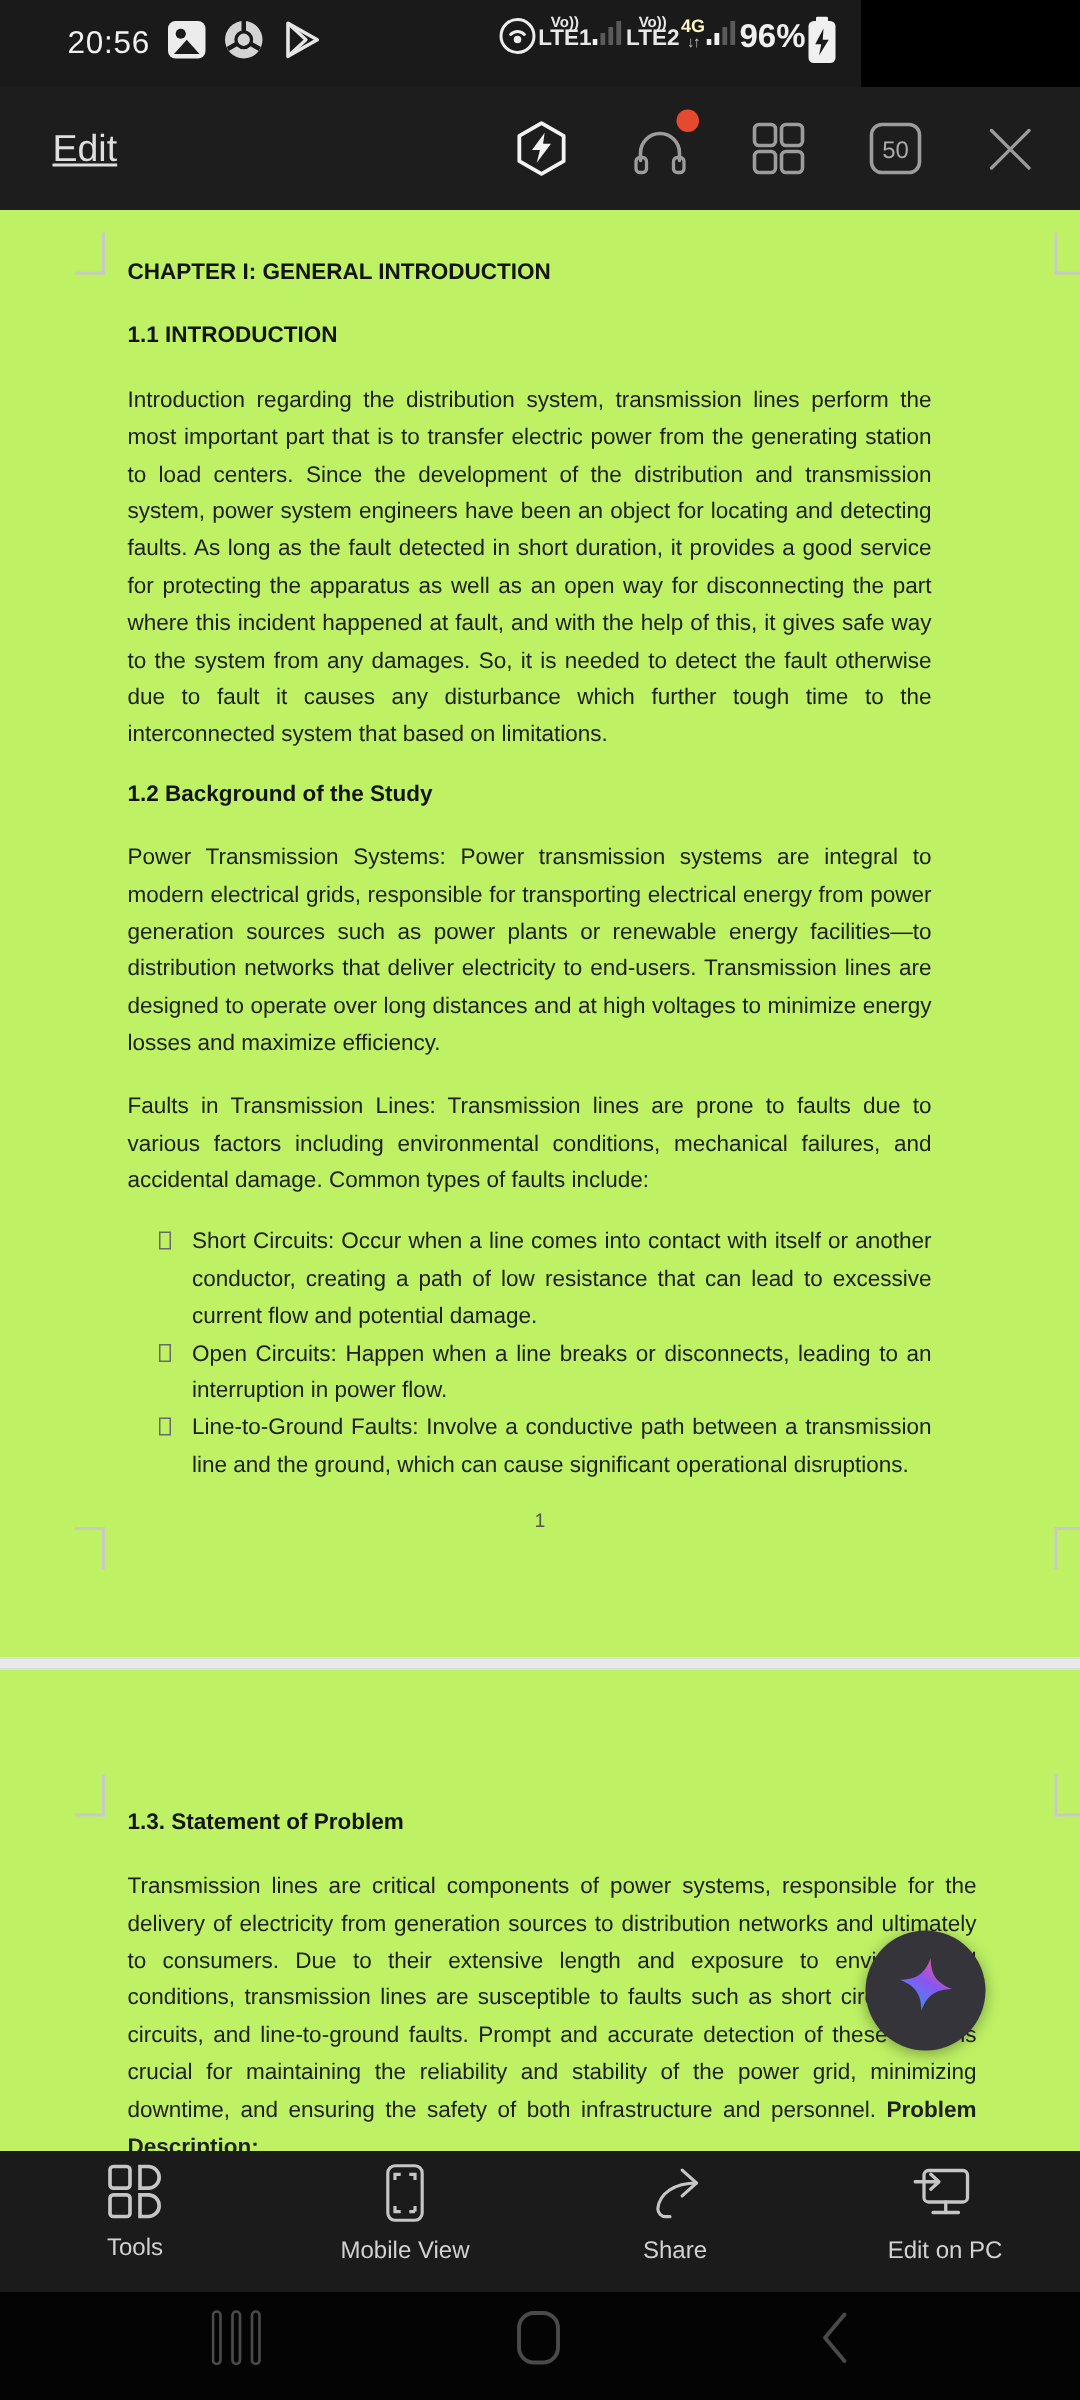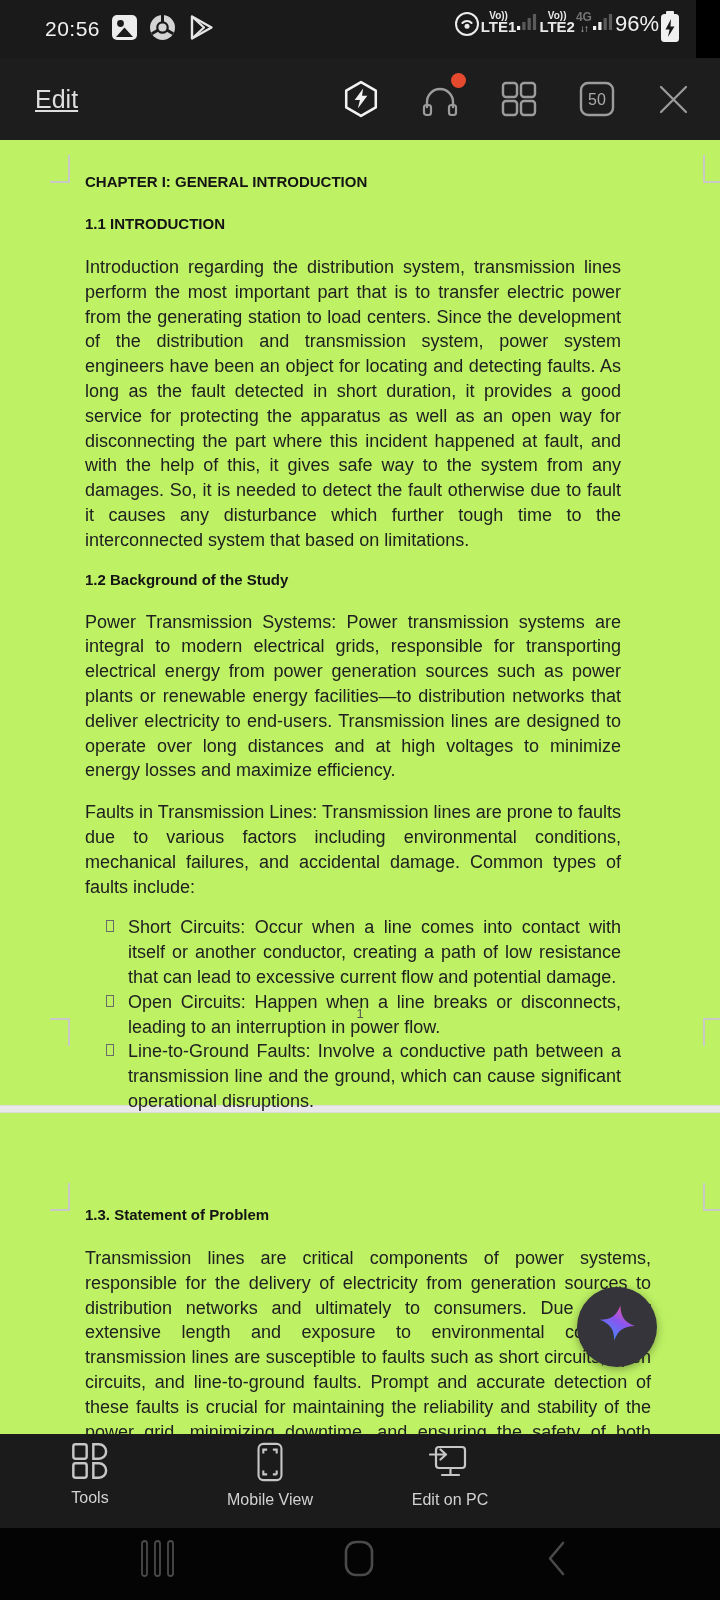--- a/index.html
+++ b/index.html
@@ -1,47 +1,47 @@
 <!DOCTYPE html>
 <html><head>
 <meta charset="utf-8">
 <style>
   html,body{margin:0;padding:0;background:#000;}
   .screen{position:relative;width:720px;height:1600px;overflow:hidden;background:#000;
           font-family:"Liberation Sans","DejaVu Sans",sans-serif;}
 
   
-  .status-bar{position:absolute;left:0;top:0;width:696px;height:58px;background:#1a1a1a;
+  .status-bar{position:absolute;left:0;top:0;width:574px;height:58px;background:#1a1a1a;
               display:flex;align-items:center;justify-content:space-between;}
   .sb-left{display:flex;align-items:center;gap:11px;padding-left:45px;}
   .sb-time{color:#f0f0f0;font-size:21px;font-weight:500;letter-spacing:.5px;}
   .sb-right{display:flex;gap:1px;padding-right:16px;}
   .stack{display:flex;flex-direction:column;align-items:center;line-height:10.5px;}
   .stack .t1{color:#e8e8e8;font-size:10px;font-weight:700;}
   .stack .t2{color:#e8e8e8;font-size:15px;font-weight:700;}
-  .stack .t3{color:#737373;font-size:12px;font-weight:700;line-height:12px;}
+  .stack .t3{color:#fef9c3;font-size:12px;font-weight:700;line-height:12px;}
   .stack .t4{color:#c0c0c0;font-size:10px;line-height:11px;letter-spacing:-1px;}
-  .sb-batt-pct{color:#f0f0f0;font-size:22px;font-weight:400;}
+  .sb-batt-pct{color:#f0f0f0;font-size:22px;font-weight:700;}
 
   
   .app-bar{position:absolute;left:0;top:58px;width:720px;height:82px;background:#1d1d1e;
            display:flex;align-items:center;justify-content:space-between;}
   .ab-title{color:#dedede;font-size:25px;padding-left:35px;text-decoration:underline;}
   .ab-icons{display:flex;align-items:center;gap:42px;padding-right:30px;}
   .ab-ic{position:relative;display:flex;align-items:center;justify-content:center;}
   .red-dot{position:absolute;right:-7px;top:-8px;width:15px;height:15px;border-radius:50%;background:#e64a2e;}
 
   
   .doc{position:absolute;left:0;top:140px;width:720px;height:1294px;background:#fff;overflow:hidden;}
   .page{position:relative;background:#bef264;}
   .page1{height:965px;padding:32px 99px 0 85px;box-sizing:border-box;}
   .page-sep{height:8px;background:#e9e9e9;border-top:1px solid #dcdcdc;border-bottom:1px solid #dcdcdc;box-sizing:border-box;}
   .page2{height:321px;padding:92px 69px 0 85px;box-sizing:border-box;}
   .doc-h{font-size:15px;font-weight:700;color:#141414;line-height:20px;margin:0;}
-  .body-p{font-size:18px;color:#202020;line-height:24.8px;text-align:justify;margin:0;}
+  .body-p{font-size:15px;color:#202020;line-height:24.8px;text-align:justify;margin:0;}
   .m-s11{margin-top:22px;} .m-para1{margin-top:21px;} .m-s12{margin-top:17px;}
   .m-para2{margin-top:20px;} .m-para3{margin-top:17px;} .m-bullets{margin-top:16px;}
   .m-s13para{margin-top:21px;}
   .bullet-item{position:relative;padding-left:43px;}
   .bullet-marker{position:absolute;left:21px;top:5px;width:8px;height:12px;border:1.5px solid #6a6a6a;box-sizing:border-box;}
   .page-num{position:absolute;left:0;top:866px;width:100%;text-align:center;font-size:13px;color:#555;}
   .mark{position:absolute;width:20px;height:28px;box-sizing:border-box;}
   .mk-tl{border-right:2px solid #c9c9c9;border-bottom:2px solid #c9c9c9;left:50px;}
   .mk-tr{border-left:2px solid #c9c9c9;border-bottom:2px solid #c9c9c9;left:703px;}
   .mk-bl{border-right:2px solid #c9c9c9;border-top:2px solid #c9c9c9;left:50px;}
@@ -250,20 +250,29 @@
       <span class="tb-label">Tools</span>
     </div>
     <div class="tb-item">
       <span>
         <svg width="40" height="42" viewBox="0 0 40 44">
             <rect x="8" y="3" width="24" height="38" rx="5" fill="none" stroke="#c6c6c6" stroke-width="2.2"></rect>
             <path d="M13 13 v-4 h4 M23 9 h4 v4 M13 31 v4 h4 M27 35 v-4 M27 35 h-4" fill="none" stroke="#c6c6c6" stroke-width="2.2"></path>
           </svg>
       </span>
       <span class="tb-label">Mobile View</span>
+    </div>
+    <div class="tb-item">
+      <span>
+        <svg width="42" height="42" viewBox="0 0 44 44">
+            <polyline points="27,6 37,15 27,24" fill="none" stroke="#c6c6c6" stroke-width="2.2" stroke-linecap="round" stroke-linejoin="round"></polyline>
+            <path d="M37 15 C22 15 11 22 10 33 a5.5 5.5 0 0 0 5.5 5.5 h3" fill="none" stroke="#c6c6c6" stroke-width="2.2" stroke-linecap="round"></path>
+          </svg>
+      </span>
+      <span class="tb-label">Share</span>
     </div>
     <div class="tb-item">
       <span>
         <svg width="42" height="42" viewBox="0 0 42 42">
             <rect x="7" y="6" width="29" height="21" rx="3" fill="none" stroke="#c6c6c6" stroke-width="2.2"></rect>
             <path d="M21.5 27 v6 M13 34 h17" stroke="#c6c6c6" stroke-width="2.2" stroke-linecap="round"></path>
             <path d="M1 13.5 h15 M11.5 8.5 l5.5 5 l-5.5 5" fill="none" stroke="#c6c6c6" stroke-width="2.2" stroke-linecap="round" stroke-linejoin="round"></path>
           </svg>
       </span>
       <span class="tb-label">Edit on PC</span>

